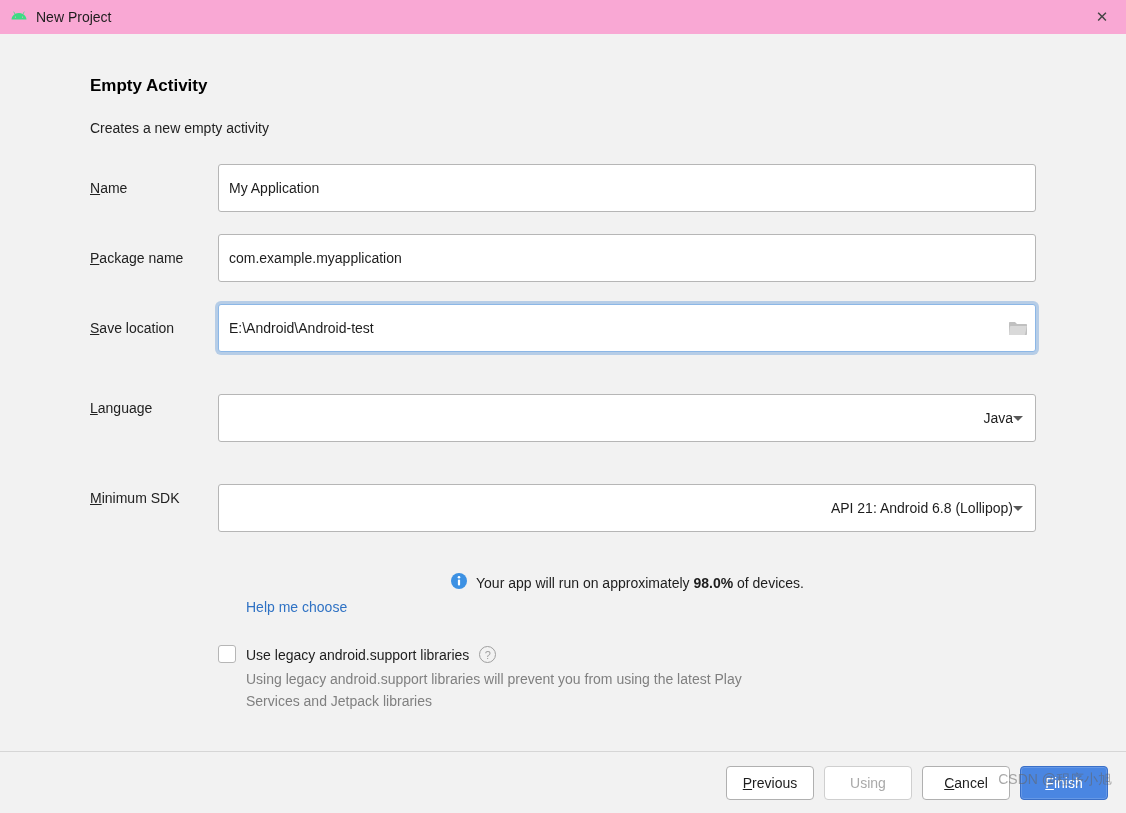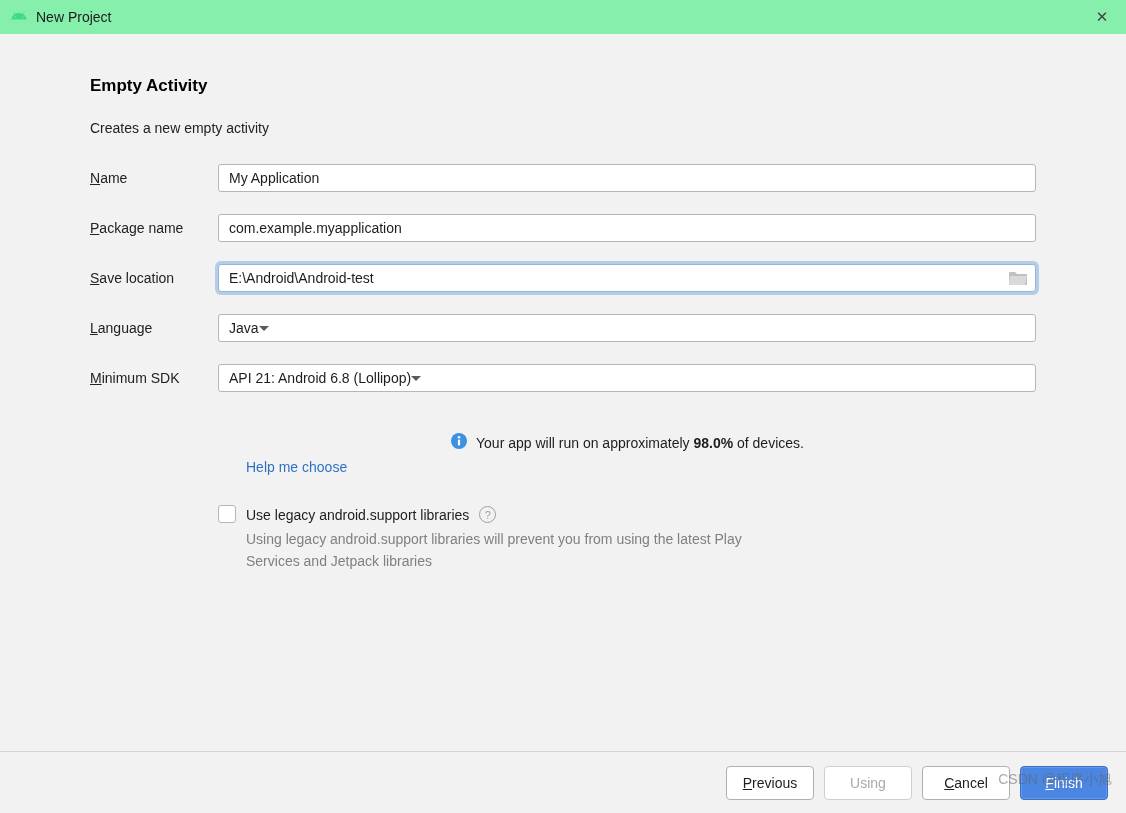--- a/index.html
+++ b/index.html
@@ -9,21 +9,21 @@
     font-family: "Segoe UI", "Microsoft YaHei", Arial, sans-serif;
     font-size: 14px;
     background: #f2f2f2;
     color: #1d1d1d;
     overflow: hidden;
   }
   .titlebar {
     display: flex; align-items: center;
     height: 34px;
     padding: 12px 10px;
-    background: #86efac;
+    background: #f9a8d4;
   }
   .titlebar .title {
     margin-left: 8px;
     font-size: 14px;
     flex: 1;
   }
   .close-x {
     font-size: 15px;
     color: #444;
     width: 28px; text-align: center;
@@ -46,21 +46,21 @@
   .description {
     margin-bottom: 28px;
     font-size: 14px;
     color: #222;
   }
   .form { display: grid; grid-template-columns: 120px 1fr; column-gap: 8px; row-gap: 22px; align-items: center; }
   .form .label { font-size: 14px; color: #222; }
   .form .label .ul { text-decoration: underline; }
   input.text, .select {
     width: 100%;
-    height: 28px;
+    height: 48px;
     border: 1px solid #b6b6b6;
     background: #fff;
     border-radius: 3px;
     padding: 0 10px;
     font-size: 14px;
     font-family: inherit;
     color: #1d1d1d;
     outline: none;
   }
   .input-wrap { position: relative; }
@@ -68,21 +68,21 @@
     border-color: #8cb7e6;
     box-shadow: 0 0 0 3px rgba(121,168,219,0.5);
   }
   .folder-icon {
     position: absolute;
     right: 8px; top: 50%;
     transform: translateY(-50%);
     width: 20px; height: 16px;
     cursor: pointer;
   }
-  .select { display: flex; align-items: center; justify-content: flex-start; cursor: pointer; }
+  .select { display: flex; align-items: center; justify-content: flex-end; cursor: pointer; margin-top: 20px; }
   .select .caret {
     width: 0; height: 0;
     border-left: 5px solid transparent;
     border-right: 5px solid transparent;
     border-top: 5px solid #5a5a5a;
     margin-right: 2px;
   }
   .below-form { margin-top: 18px; }
   .coverage-row { display: flex; align-items: center; gap: 8px; justify-content: center; }
   .help-link { margin-left: 28px; margin-top: 6px; color: #2f72c4; cursor: pointer; font-size: 14px; }

